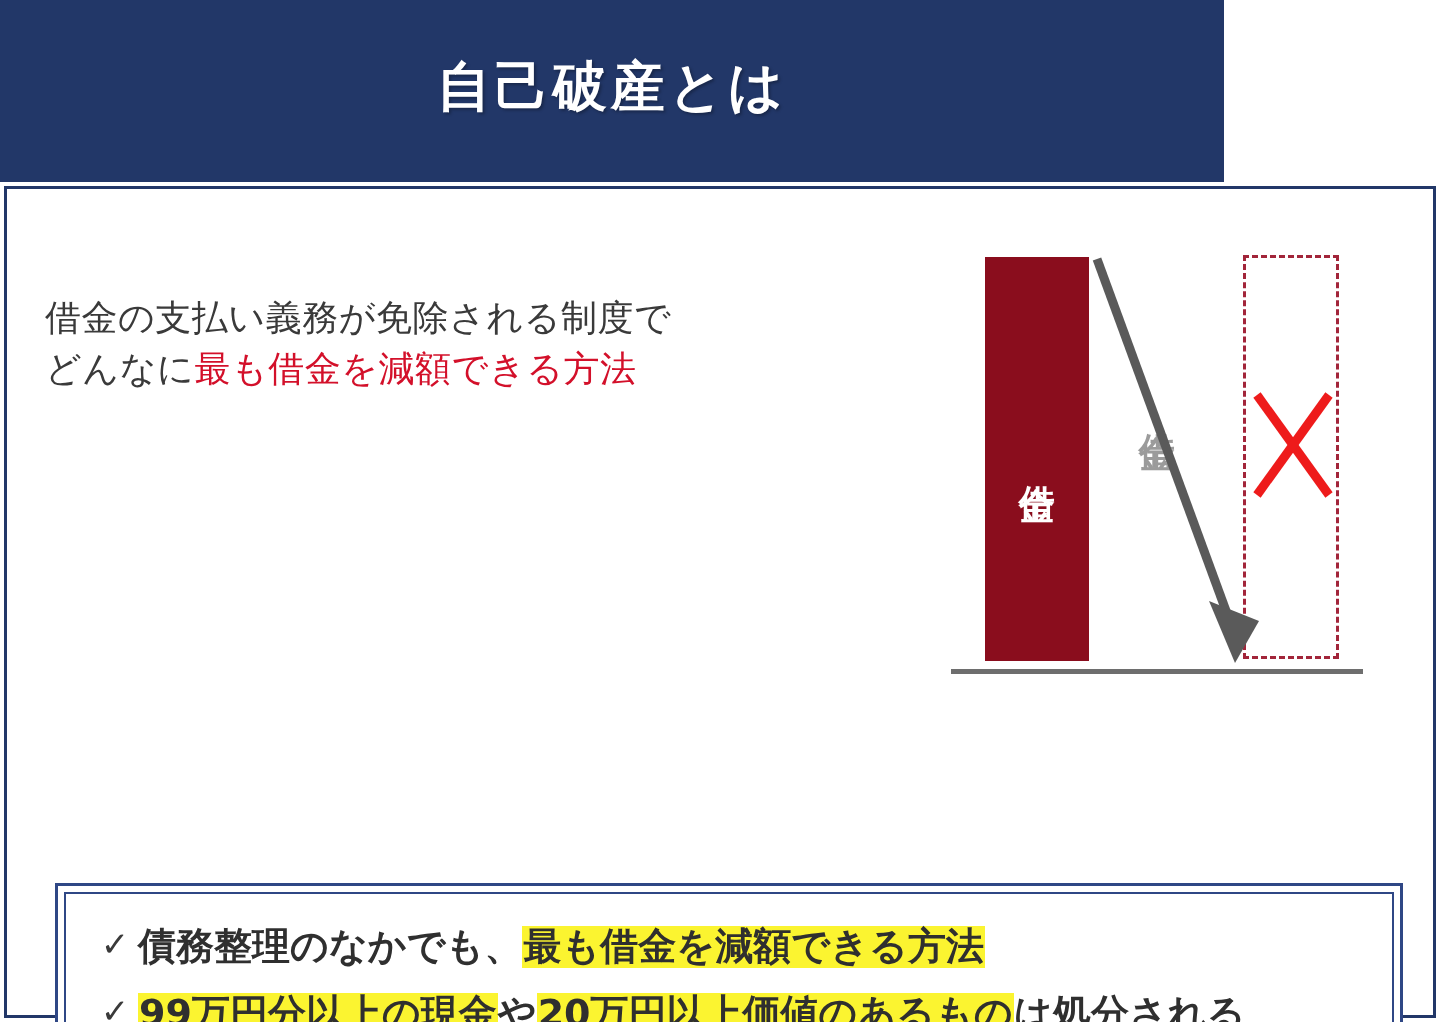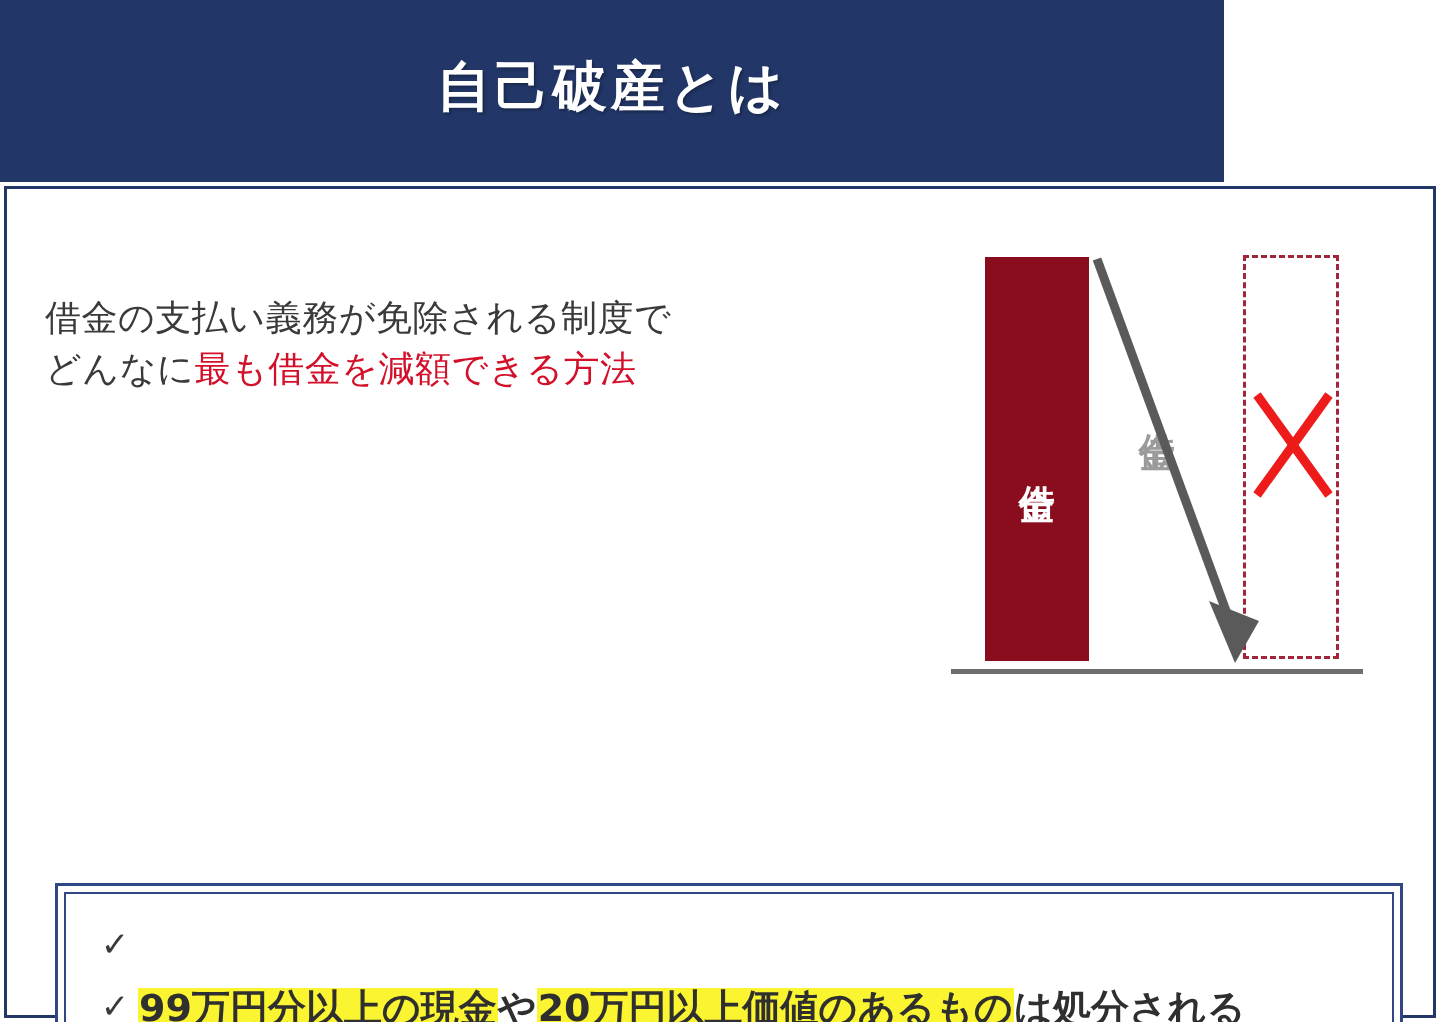--- a/index.html
+++ b/index.html
@@ -205,20 +205,21 @@
       </svg>
 
       <div class="baseline"></div>
     </div>
 
     <div class="checklist-outer">
       <div class="checklist-inner">
 
         <div class="check-row">
           <span class="check-mark">✓</span>
+          <span class="check-text"><span>債務整理のなかでも、</span><span class="hl">最も借金を減額できる方法</span><span></span><span class="hl" style="background: none;"></span><span></span></span>
         </div>
 
         <div class="check-row">
           <span class="check-mark">✓</span>
           <span class="check-text"><span></span><span class="hl">99万円分以上の現金</span><span>や</span><span class="hl">20万円以上価値のあるもの</span><span>は処分される</span></span>
         </div>
 
       </div>
     </div>
 

